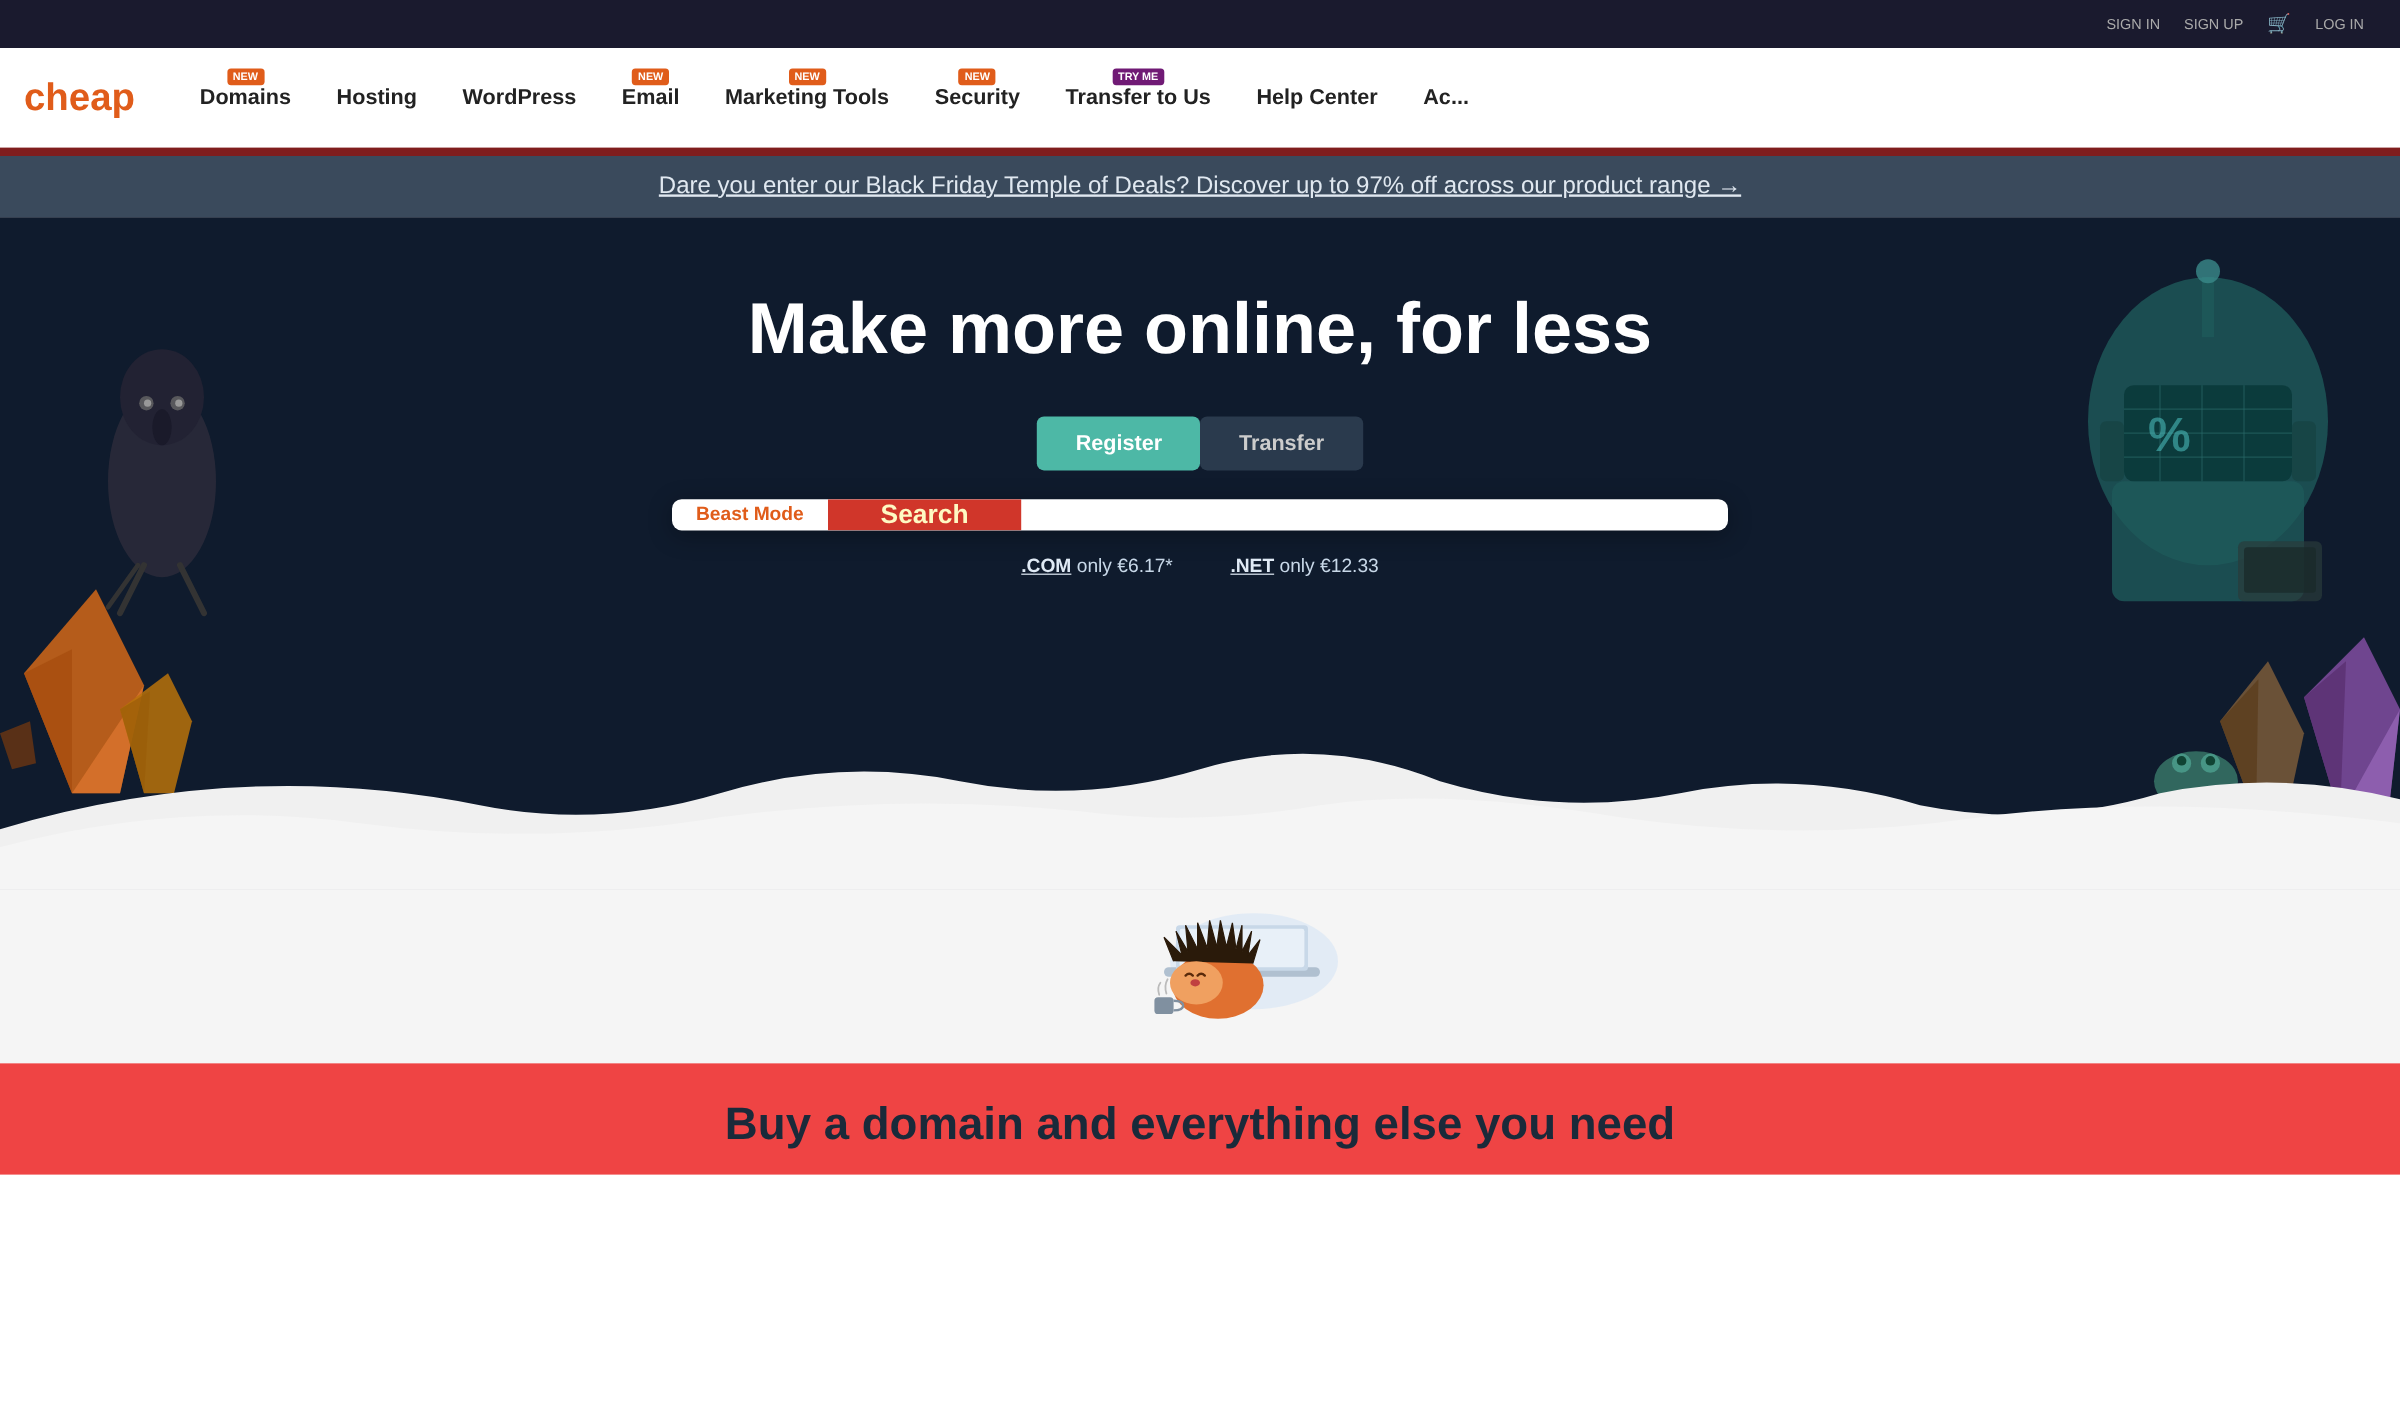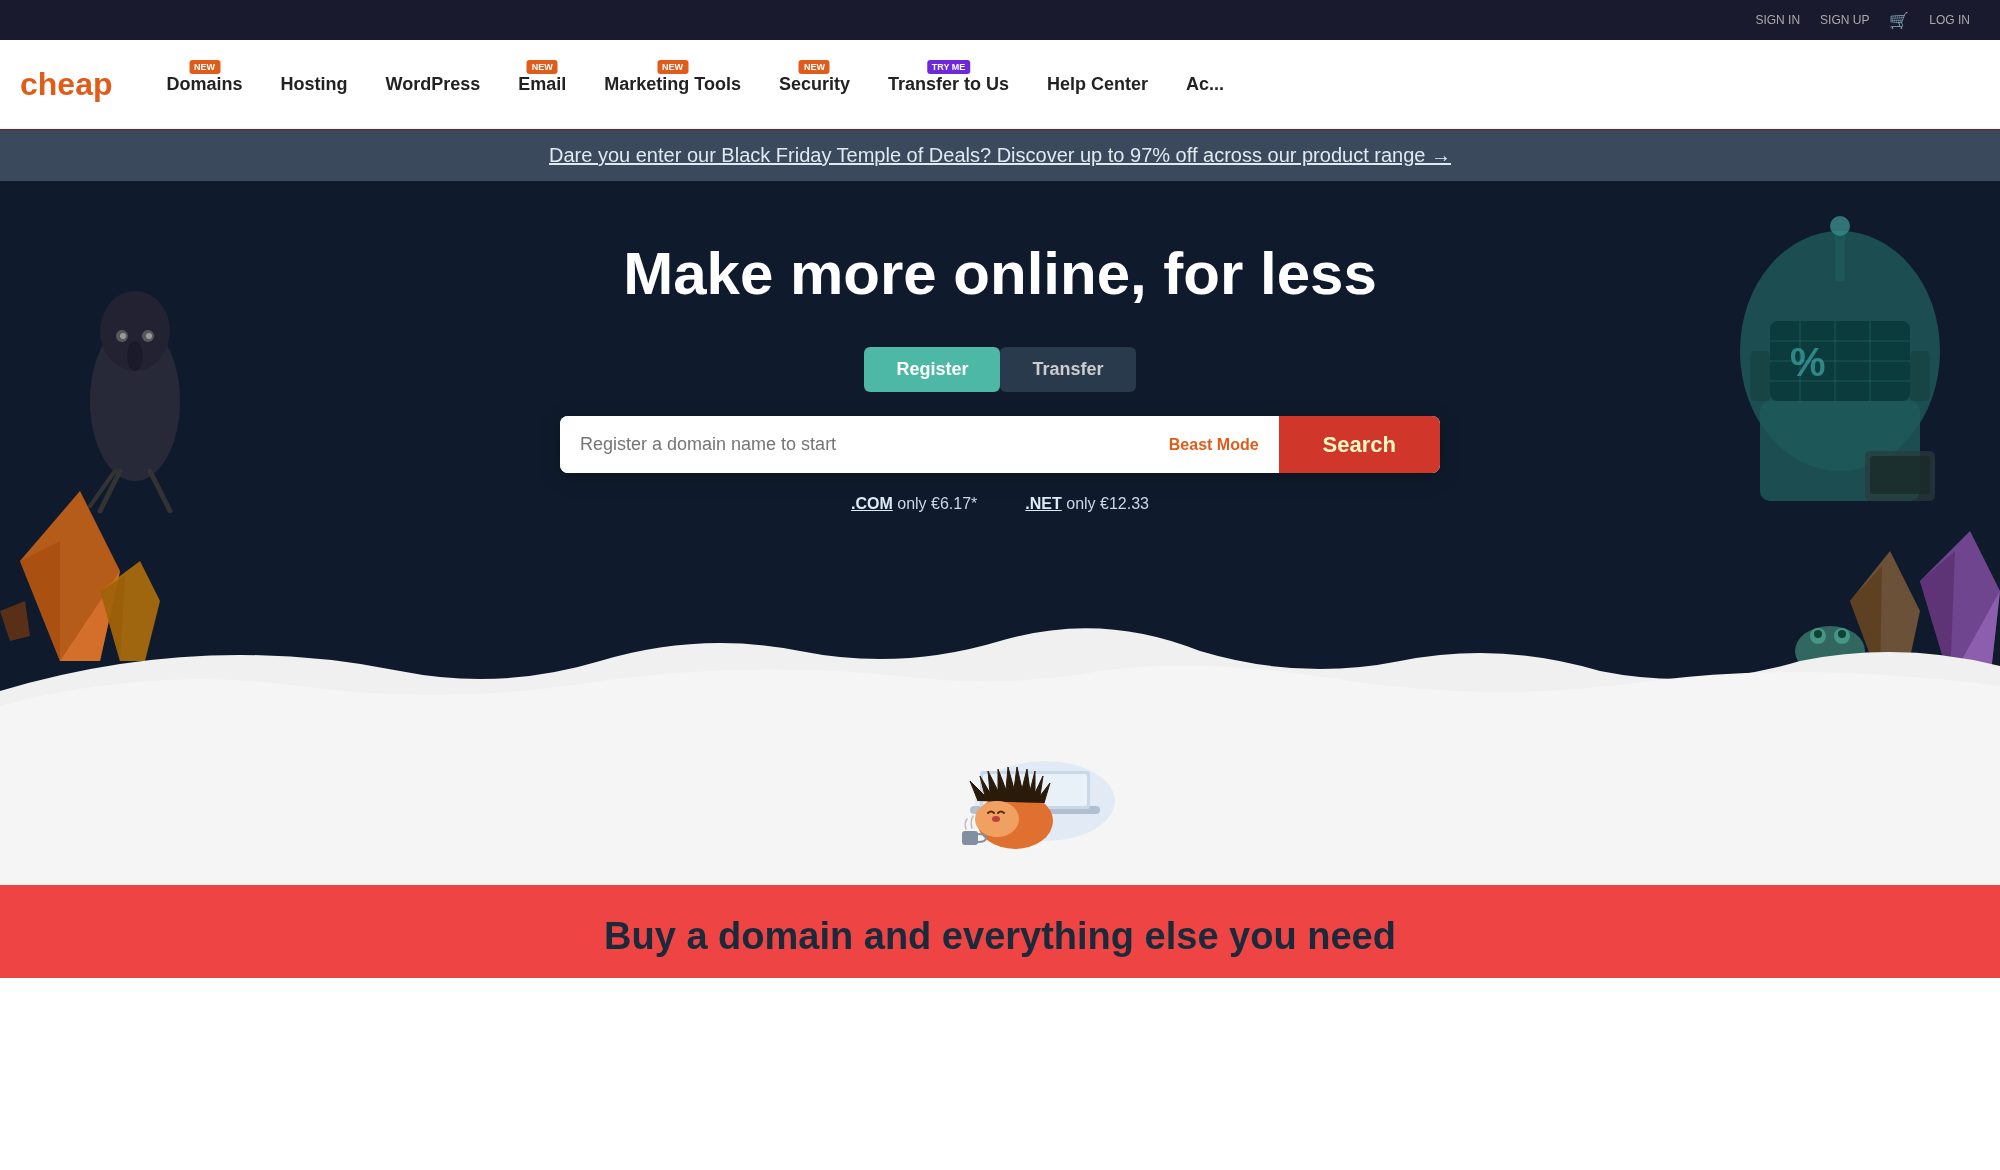--- a/index.html
+++ b/index.html
@@ -21,21 +21,21 @@
       text-decoration: none;
     }
 
     
     .nav {
       background: #fff;
       height: 90px;
       display: flex;
       align-items: center;
       padding: 0 20px;
-      border-bottom: 1px solid #7f1d1d;
+      border-bottom: 7px solid #7f1d1d;
       gap: 0;
       position: relative;
     }
     .logo {
       font-size: 32px;
       font-weight: 700;
       color: #e05c1a;
       margin-right: 40px;
       white-space: nowrap;
     }
@@ -61,21 +61,21 @@
       transform: translateX(-50%);
       background: #e05c1a;
       color: #fff;
       font-size: 9px;
       font-weight: 700;
       padding: 2px 5px;
       border-radius: 3px;
       white-space: nowrap;
     }
     .badge-tryme {
-      background: #6d28d9;
+      background: #701a75;
     }
 
     
     .promo-bar {
       background: #3a4a5c;
       color: #e0e8f0;
       text-align: center;
       padding: 14px 20px;
       font-size: 20px;
     }
@@ -412,21 +412,20 @@
   </div>
 
   <h1 class="hero-title">Make more online, for less</h1>
 
   <div class="tabs">
     <div class="tab tab-active">Register</div>
     <div class="tab tab-inactive">Transfer</div>
   </div>
 
   <div class="search-bar">
-    <input class="search-input" type="text" placeholder="Register a domain name to start" style="">
     <button class="beast-mode-btn">Beast Mode</button>
     <button class="search-btn">Search</button>
   </div>
 
   <div class="price-hints">
     <span class="price-hint">
       <strong>.COM</strong>
       <span> only €6.17*</span>
     </span>
     <span class="price-hint">

